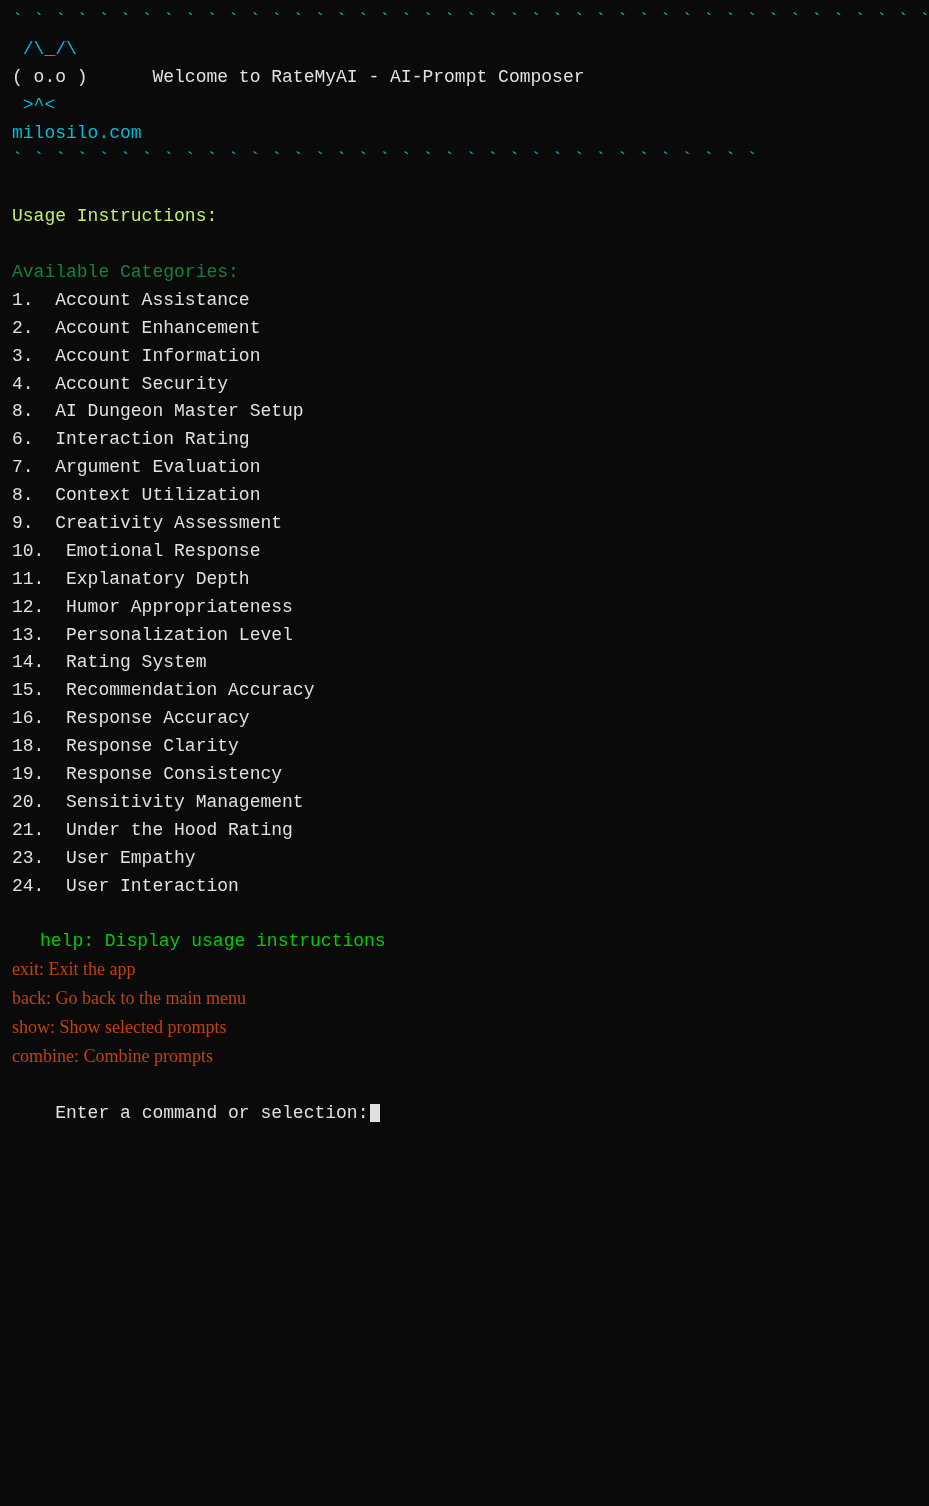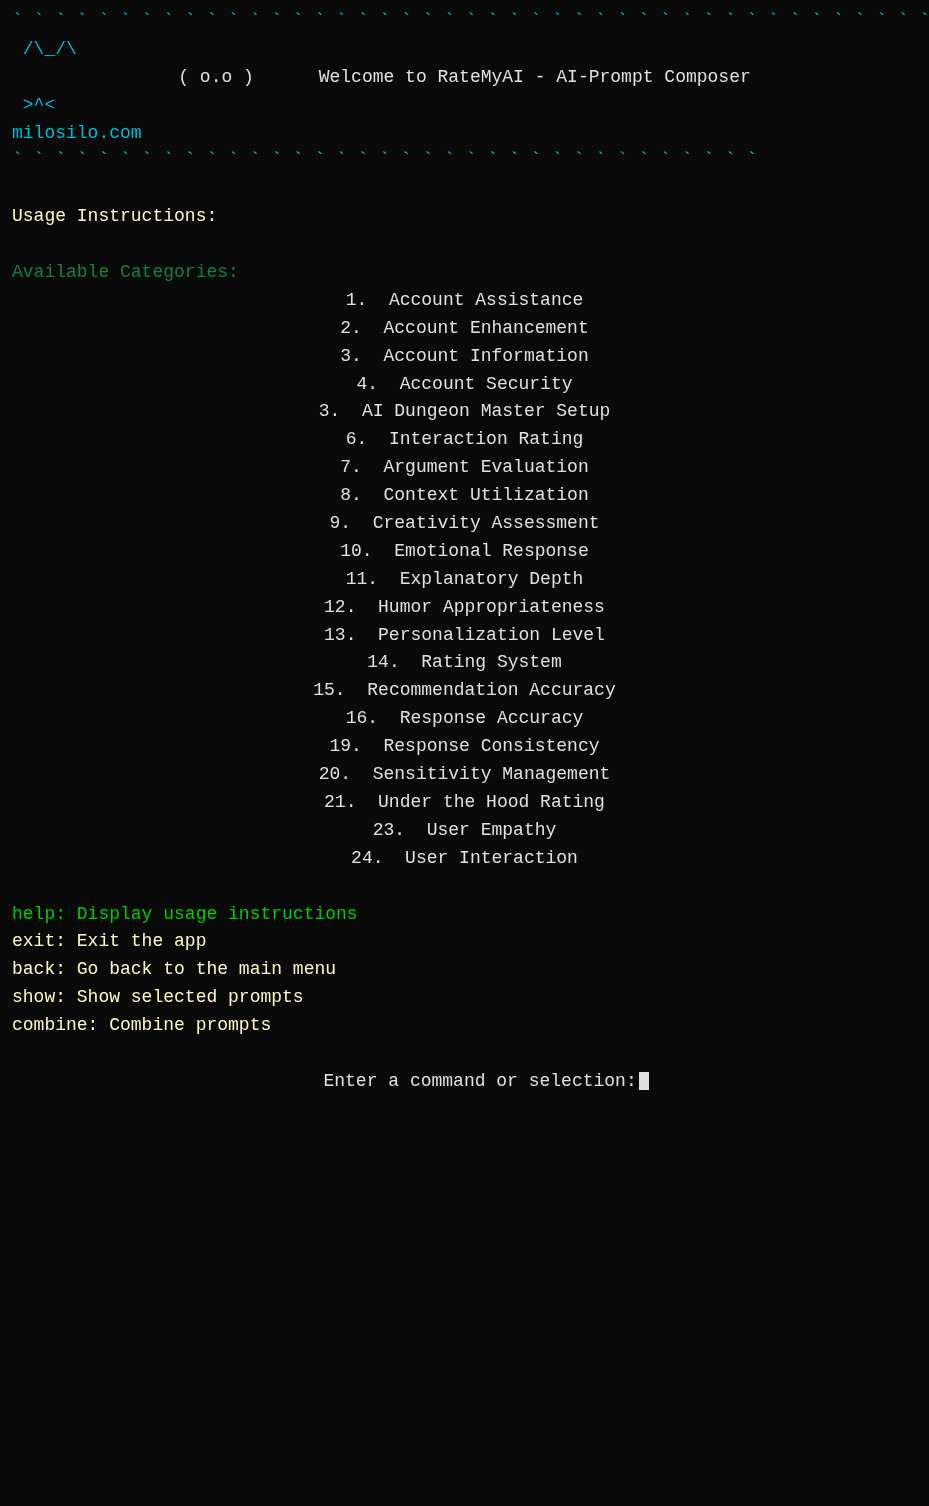--- a/index.html
+++ b/index.html
@@ -33,43 +33,44 @@
 
     .cyan {
       color: #00bcd4;
     }
 
     .yellow {
       color: #15803d;
     }
 
     .purple {
-      color: #fef9c3;
+      color: #bef264;
     }
 
     .white {
       color: #e0e0e0;
-      text-align: center;
     }
 
     .border-line {
       color: #00bcd4;
     }
 
     .spacer {
       display: block;
       height: 1.55em;
     }
 
     .help-line {
       color: #00cd00;
+      margin-left: 28px;
     }
 
     .cmd-white {
-      color: #fef9c3;
+      color: #c2410c;
+      font-family: Liberation Serif, serif;
     }
 
     .cursor {
       display: inline-block;
       width: 10px;
       height: 18px;
       background-color: #e0e0e0;
       margin-left: 2px;
       vertical-align: middle;
       animation: blink 1s step-end infinite;
@@ -99,32 +100,33 @@
 
   <span class="spacer"></span>
 
   <span class="line yellow">Available Categories:</span>
 
   <div id="categories-list">
       <span class="line white">1.  Account Assistance</span>
       <span class="line white">2.  Account Enhancement</span>
       <span class="line white">3.  Account Information</span>
       <span class="line white">4.  Account Security</span>
-      <span class="line white">3.  AI Dungeon Master Setup</span>
+      <span class="line white">8.  AI Dungeon Master Setup</span>
       <span class="line white">6.  Interaction Rating</span>
       <span class="line white">7.  Argument Evaluation</span>
       <span class="line white">8.  Context Utilization</span>
       <span class="line white">9.  Creativity Assessment</span>
       <span class="line white">10.  Emotional Response</span>
       <span class="line white">11.  Explanatory Depth</span>
       <span class="line white">12.  Humor Appropriateness</span>
       <span class="line white">13.  Personalization Level</span>
       <span class="line white">14.  Rating System</span>
       <span class="line white">15.  Recommendation Accuracy</span>
       <span class="line white">16.  Response Accuracy</span>
+      <span class="line white">18.  Response Clarity</span>
       <span class="line white">19.  Response Consistency</span>
       <span class="line white">20.  Sensitivity Management</span>
       <span class="line white">21.  Under the Hood Rating</span>
       <span class="line white">23.  User Empathy</span>
       <span class="line white">24.  User Interaction</span>
     </div>
 
   <span class="spacer"></span>
 
   <div id="commands-section">

